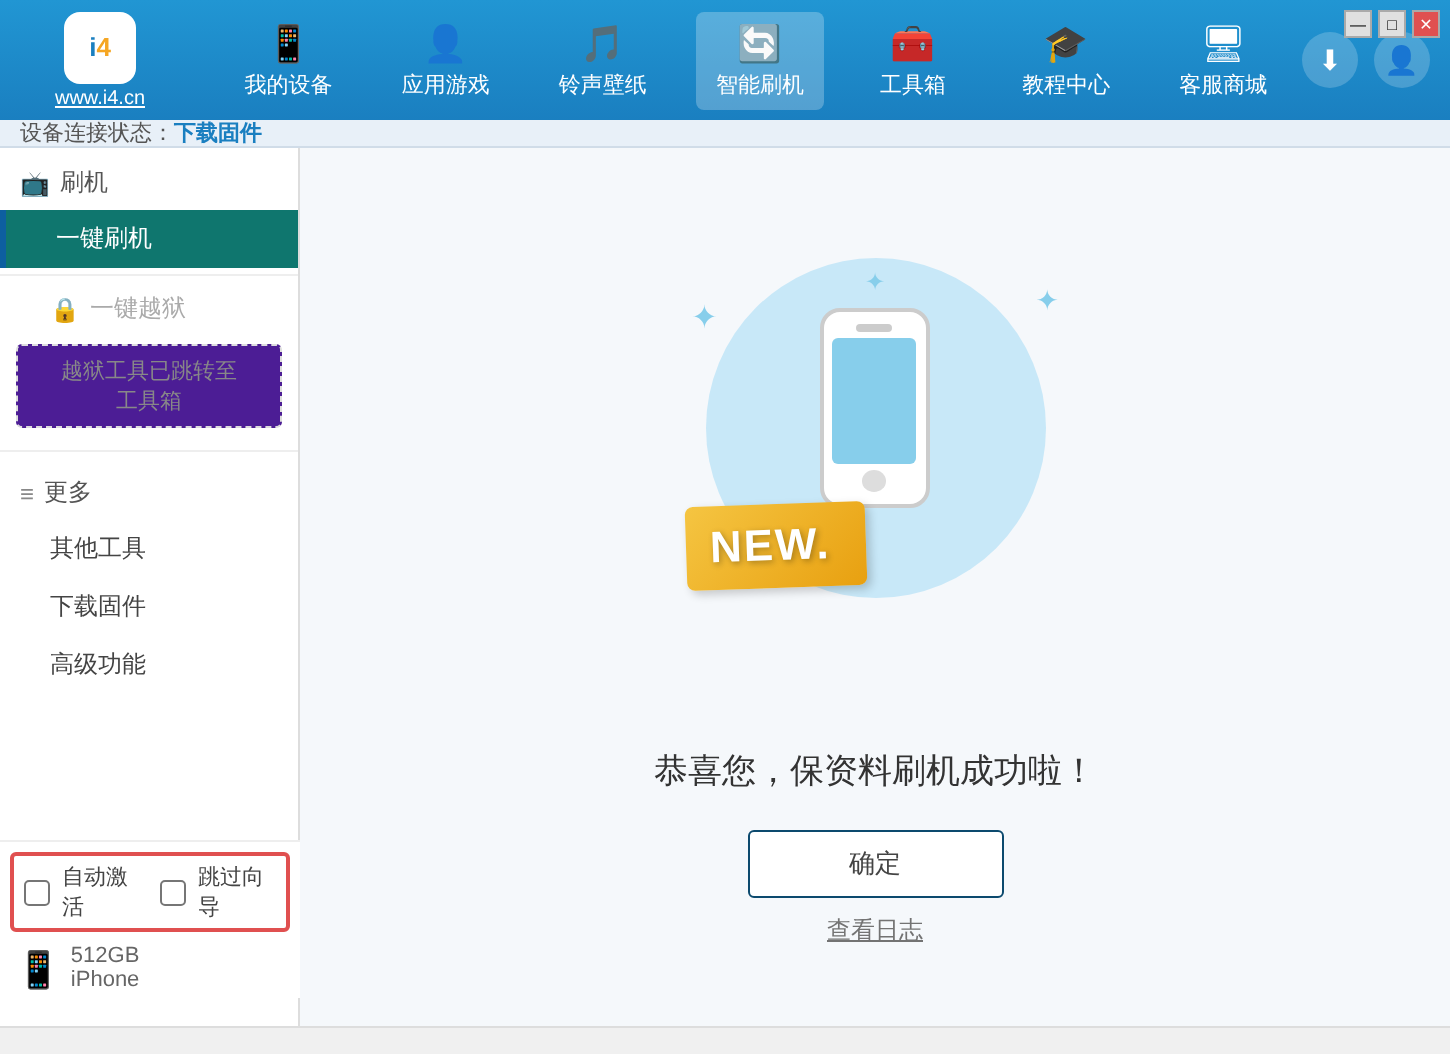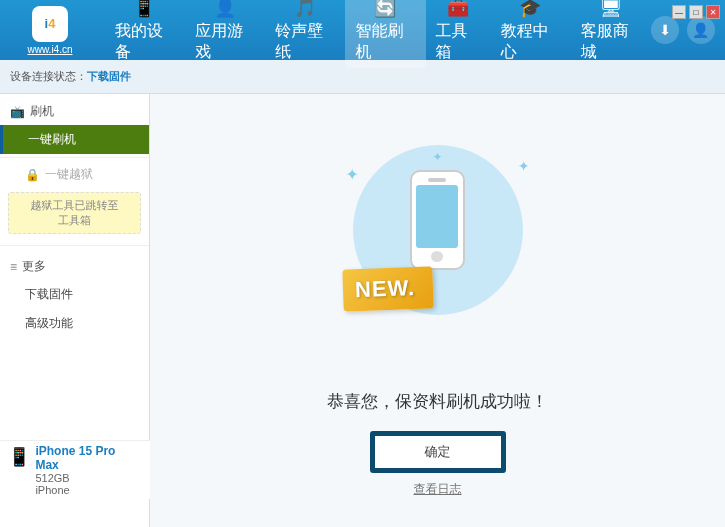--- a/index.html
+++ b/index.html
@@ -7,63 +7,63 @@
 
     
     .header { background: linear-gradient(180deg, #2196d3 0%, #1a7fc0 100%); height: 60px; display: flex; align-items: center; padding: 0 10px; color: white; }
     .logo { display: flex; flex-direction: column; align-items: center; margin-right: 15px; width: 80px; }
     .logo-icon { width: 36px; height: 36px; background: white; border-radius: 8px; display: flex; align-items: center; justify-content: center; color: #1a7fc0; font-weight: bold; font-size: 16px; margin-bottom: 2px; }
     .logo-text { color: white; font-size: 10px; text-decoration: underline; }
     .nav-items { display: flex; align-items: center; flex: 1; justify-content: space-around; }
     .nav-item { display: flex; flex-direction: column; align-items: center; cursor: pointer; color: white; padding: 5px 10px; border-radius: 4px; min-width: 60px; }
     .nav-item.active { background: rgba(255,255,255,0.25); }
     .nav-icon { font-size: 18px; margin-bottom: 2px; }
-    .nav-label { font-size: 16px; }
+    .nav-label { font-size: 11px; }
     .header-right { display: flex; align-items: center; gap: 8px; }
     .header-btn { width: 28px; height: 28px; border-radius: 50%; background: rgba(255,255,255,0.2); border: none; color: white; cursor: pointer; display: flex; align-items: center; justify-content: center; font-size: 14px; }
 
     
     .win-controls { position: absolute; top: 5px; right: 5px; display: flex; gap: 3px; }
     .win-btn { width: 14px; height: 14px; border: 1px solid #aaa; background: #e0e0e0; cursor: pointer; font-size: 8px; display: flex; align-items: center; justify-content: center; }
 
     
     .main { display: flex; height: calc(527px - 60px - 28px); }
 
     
     .sidebar { width: 150px; background: white; border-right: 1px solid #ddd; overflow-y: auto; flex-shrink: 0; }
     .sidebar-section { padding: 4px 0; }
     .sidebar-header { display: flex; align-items: center; padding: 5px 10px; color: #555; font-size: 12px; }
     .sidebar-header-icon { margin-right: 5px; color: #888; }
     .sidebar-item { padding: 6px 10px 6px 25px; cursor: pointer; color: #444; font-size: 12px; }
-    .sidebar-item.active { background: #4d7c0f; color: white; border-left: 3px solid #0d5fa0; }
+    .sidebar-item.active { background: #0f766e; color: white; border-left: 3px solid #0d5fa0; }
     .sidebar-divider { height: 1px; background: #eee; margin: 3px 0; }
     .sidebar-disabled { padding: 5px 10px 5px 25px; color: #aaa; font-size: 12px; display: flex; align-items: center; gap: 5px; }
-    .sidebar-notice { padding: 5px 10px; background: #fef9c3; border: 1px dashed #ddd; margin: 4px 8px; border-radius: 3px; font-size: 11px; color: #888; text-align: center; }
+    .sidebar-notice { padding: 5px 10px; background: #4c1d95; border: 1px dashed #ddd; margin: 4px 8px; border-radius: 3px; font-size: 11px; color: #888; text-align: center; }
     .sidebar-more-header { display: flex; align-items: center; padding: 5px 10px; color: #555; font-size: 12px; }
     .checkbox-row { display: flex; align-items: center; gap: 6px; margin-bottom: 4px; padding: 2px; border: 2px solid #e05050; border-radius: 3px; }
     .checkbox-label { font-size: 11px; color: #444; }
     .device-item { display: flex; align-items: flex-start; gap: 5px; padding: 4px 0; }
     .device-icon { font-size: 18px; color: #1a7fc0; margin-top: 2px; }
     .device-info { }
     .device-name { font-size: 12px; color: #1a7fc0; font-weight: bold; }
     .device-storage { font-size: 11px; color: #666; }
     .device-type { font-size: 11px; color: #666; }
 
     
     .content { flex: 1; background: #f5f8fb; display: flex; flex-direction: column; align-items: center; justify-content: center; padding: 20px; }
     .success-image { position: relative; width: 200px; height: 200px; margin-bottom: 20px; }
     .star-left { position: absolute; top: 40px; left: 5px; color: #87ceeb; font-size: 14px; }
-    .confirm-btn { background: white; border: 5px solid #0c4a6e; padding: 7px 50px; border-radius: 3px; cursor: pointer; font-size: 13px; color: #444; margin-bottom: 8px; }
+    .confirm-btn { background: white; border: 1px solid #0c4a6e; padding: 7px 50px; border-radius: 3px; cursor: pointer; font-size: 13px; color: #444; margin-bottom: 8px; }
     .log-link { font-size: 12px; color: #737373; cursor: pointer; text-decoration: underline; }
 
     
     .status-bar { height: 28px; background: #f0f0f0; border-top: 1px solid #ddd; display: flex; align-items: center; justify-content: space-between; padding: 0 10px; font-size: 11px; color: #666; }
 
     
-    .top-status { height: 34px; background: #e8f0f8; border-bottom: 1px solid #d0dce8; display: flex; align-items: center; padding: 0 10px; font-size: 11px; color: #555; }
+    .top-status { height: 14px; background: #e8f0f8; border-bottom: 1px solid #d0dce8; display: flex; align-items: center; padding: 0 10px; font-size: 11px; color: #555; }
     .status-normal { color: #1a7fc0; font-weight: bold; }
   </style>
 </head>
 <body>
 
 <div style="position:relative; width:725px; height:527px; overflow:hidden;">
 
   <div class="win-controls">
     <div class="win-btn">—</div>
     <div class="win-btn">□</div>
@@ -141,30 +141,36 @@
         </div>
       </div>
 
       <div class="sidebar-divider"></div>
 
       <div class="sidebar-section">
         <div class="sidebar-more-header">
           <span style="margin-right:5px; color:#888;">≡</span>
           <span>更多</span>
         </div>
+        <div class="sidebar-item">其他工具</div>
         <div class="sidebar-item">下载固件</div>
         <div class="sidebar-item">高级功能</div>
       </div>
 
       <div style="position:absolute; bottom:28px; left:0; width:150px; background:white; border-top:1px solid #eee;">
+        <div class="checkbox-row" style="margin:5px 5px 3px 5px; padding:3px 5px;">
+          <input type="checkbox" style="">
+          <label class="checkbox-label">自动激活</label>
+          <input type="checkbox" style="margin-left: 4px;">
+          <label class="checkbox-label">跳过向导</label>
+        </div>
 
         <div class="device-item" style="padding:3px 8px;">
           <span class="device-icon">📱</span>
           <div class="device-info">
-            <div class="device-name">iPhone 15 Pro Max</div>
             <div class="device-storage">512GB</div>
             <div class="device-type">iPhone</div>
           </div>
         </div>
       </div>
     </div>
 
     <div class="content">
 
       <div class="success-image">

